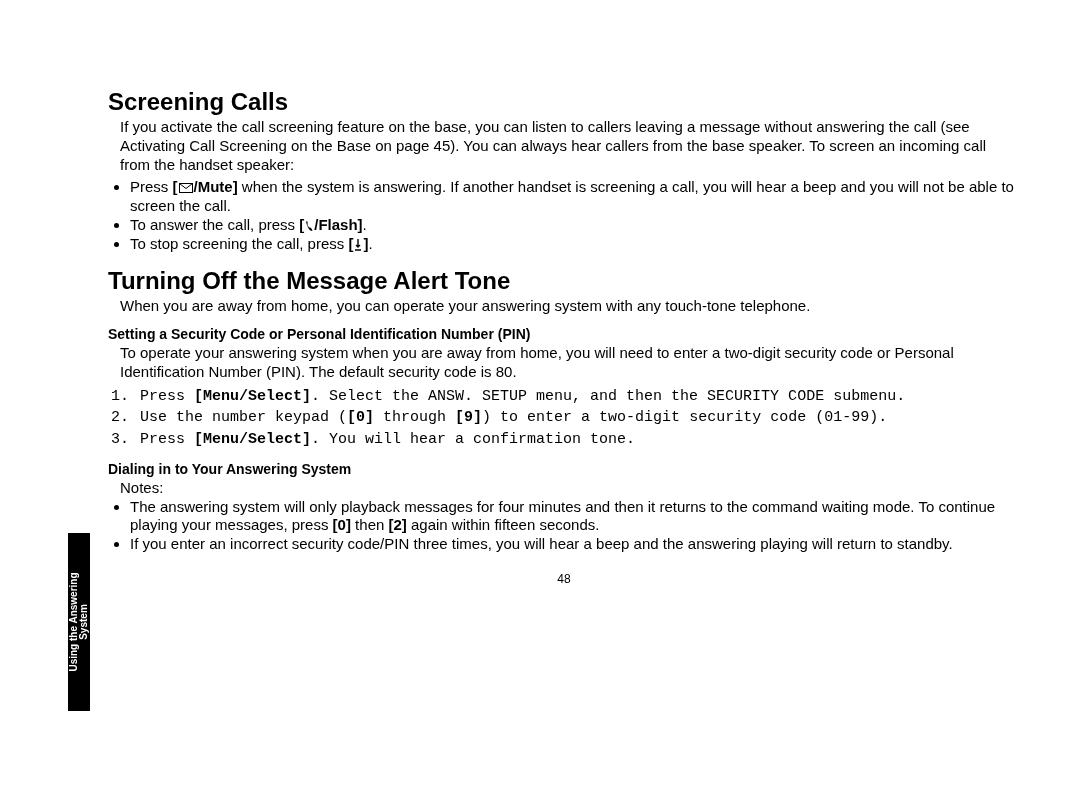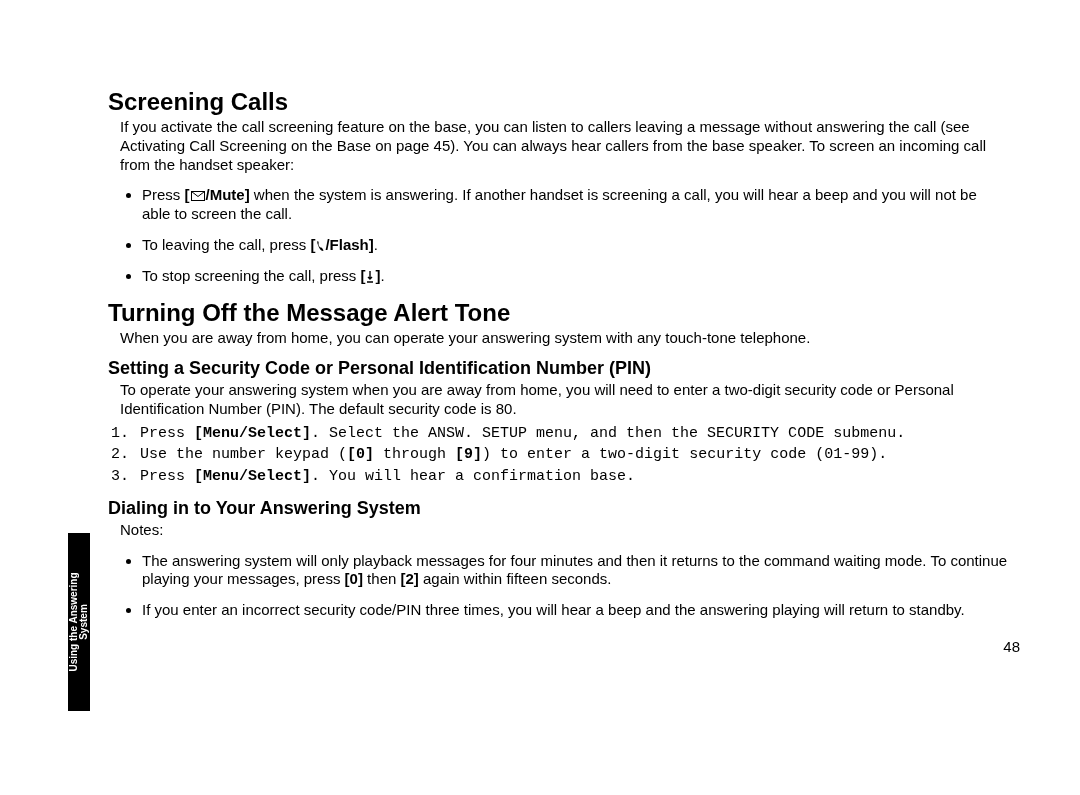--- a/index.html
+++ b/index.html
@@ -28,43 +28,43 @@
     margin: 0 0 4px 12px;
   }
   ul.bullets {
     margin: 2px 0 12px 0;
     padding-left: 22px;
     font-size: 15px;
     line-height: 1.25;
   }
   ul.bullets li {
     padding-left: 0;
-    margin: 12px;
+    margin: 0;
   }
   .section-gap {
     margin-top: 14px;
   }
   h3 {
-    font-size: 18px;
+    font-size: 14px;
     font-weight: bold;
     margin: 10px 0 2px 0;
   }
   ol.steps {
     margin: 2px 0 8px 0;
     padding-left: 30px;
     font-size: 15px;
     line-height: 1.45;
   }
   ol.steps li {
     padding-left: 2px;
     font-family: Liberation Mono, monospace;
   }
   .page-number {
-    text-align: right;
-    font-size: 15px;
+    text-align: center;
+    font-size: 12px;
     margin-top: 18px;
   }
   .side-tab {
     position: absolute;
     left: 68px;
     top: 533px;
     width: 22px;
     height: 178px;
     background: #000;
     color: #fff;
@@ -106,21 +106,21 @@
   <h2>Screening Calls</h2>
   <p class="body-text">If you activate the call screening feature on the base, you can listen to callers leaving a message without answering the call (see Activating Call Screening on the Base on page 45). You can always hear callers from the base speaker. To screen an incoming call from the handset speaker:</p>
   <ul class="bullets">
     <li>
       <span>Press </span><span class="bold"><span>[</span><svg class="icon" width="14" height="10" viewBox="0 0 14 10">
             <rect x="0.5" y="0.5" width="13" height="9" fill="none" stroke="#000" stroke-width="1"></rect>
             <path d="M0.5 0.5 L7 5.5 L13.5 0.5" fill="none" stroke="#000" stroke-width="1"></path>
           </svg><span>/Mute]</span></span><span> when the system is answering. If another handset is screening a call, you will hear a beep and you will not be able to screen the call.</span>
     </li>
     <li>
-      <span>To leaving the call, press </span><span class="bold">[<svg class="icon" width="8" height="12" viewBox="0 0 8 12">
+      <span>To answer the call, press </span><span class="bold">[<svg class="icon" width="8" height="12" viewBox="0 0 8 12">
             <path d="M2 1 C1 1 1 3 2 5 C3 8 5 11 7 11 C8 11 7 9 6 8 C5 7 4 8 3 6 C2 4 3 3 2.5 2 Z" fill="#000"></path>
           </svg>/Flash]</span><span>.</span>
     </li>
     <li>
       <span>To stop screening the call, press </span><span class="bold">[<svg class="icon" width="8" height="12" viewBox="0 0 8 12">
             <path d="M4 0 L4 8 M2 6 L4 8 L6 6 M1 11 L7 11" fill="none" stroke="#000" stroke-width="1.4"></path>
           </svg>]</span><span>.</span>
     </li>
   </ul>
 
@@ -131,21 +131,21 @@
   <h3>Setting a Security Code or Personal Identification Number (PIN)</h3>
   <p class="body-text">To operate your answering system when you are away from home, you will need to enter a two-digit security code or Personal Identification Number (PIN). The default security code is 80.</p>
   <ol class="steps">
     <li>
       <span>Press </span><span class="bold">[Menu/Select]</span><span>. Select the ANSW. SETUP menu, and then the SECURITY CODE submenu.</span>
     </li>
     <li>
       <span>Use the number keypad (</span><span class="bold">[0]</span><span> through </span><span class="bold">[9]</span><span>) to enter a two-digit security code (01-99).</span>
     </li>
     <li>
-      <span>Press </span><span class="bold">[Menu/Select]</span><span>. You will hear a confirmation base.</span>
+      <span>Press </span><span class="bold">[Menu/Select]</span><span>. You will hear a confirmation tone.</span>
     </li>
   </ol>
 
   <h3>Dialing in to Your Answering System</h3>
   <p class="body-text" style="margin-bottom:0">Notes:</p>
   <ul class="bullets" style="margin-top:0">
     <li>
       <span>The answering system will only playback messages for four minutes and then it returns to the command waiting mode. To continue playing your messages, press </span><span class="bold">[0]</span><span> then </span><span class="bold">[2]</span><span> again within fifteen seconds.</span>
     </li>
     <li>If you enter an incorrect security code/PIN three times, you will hear a beep and the answering playing will return to standby.</li>

